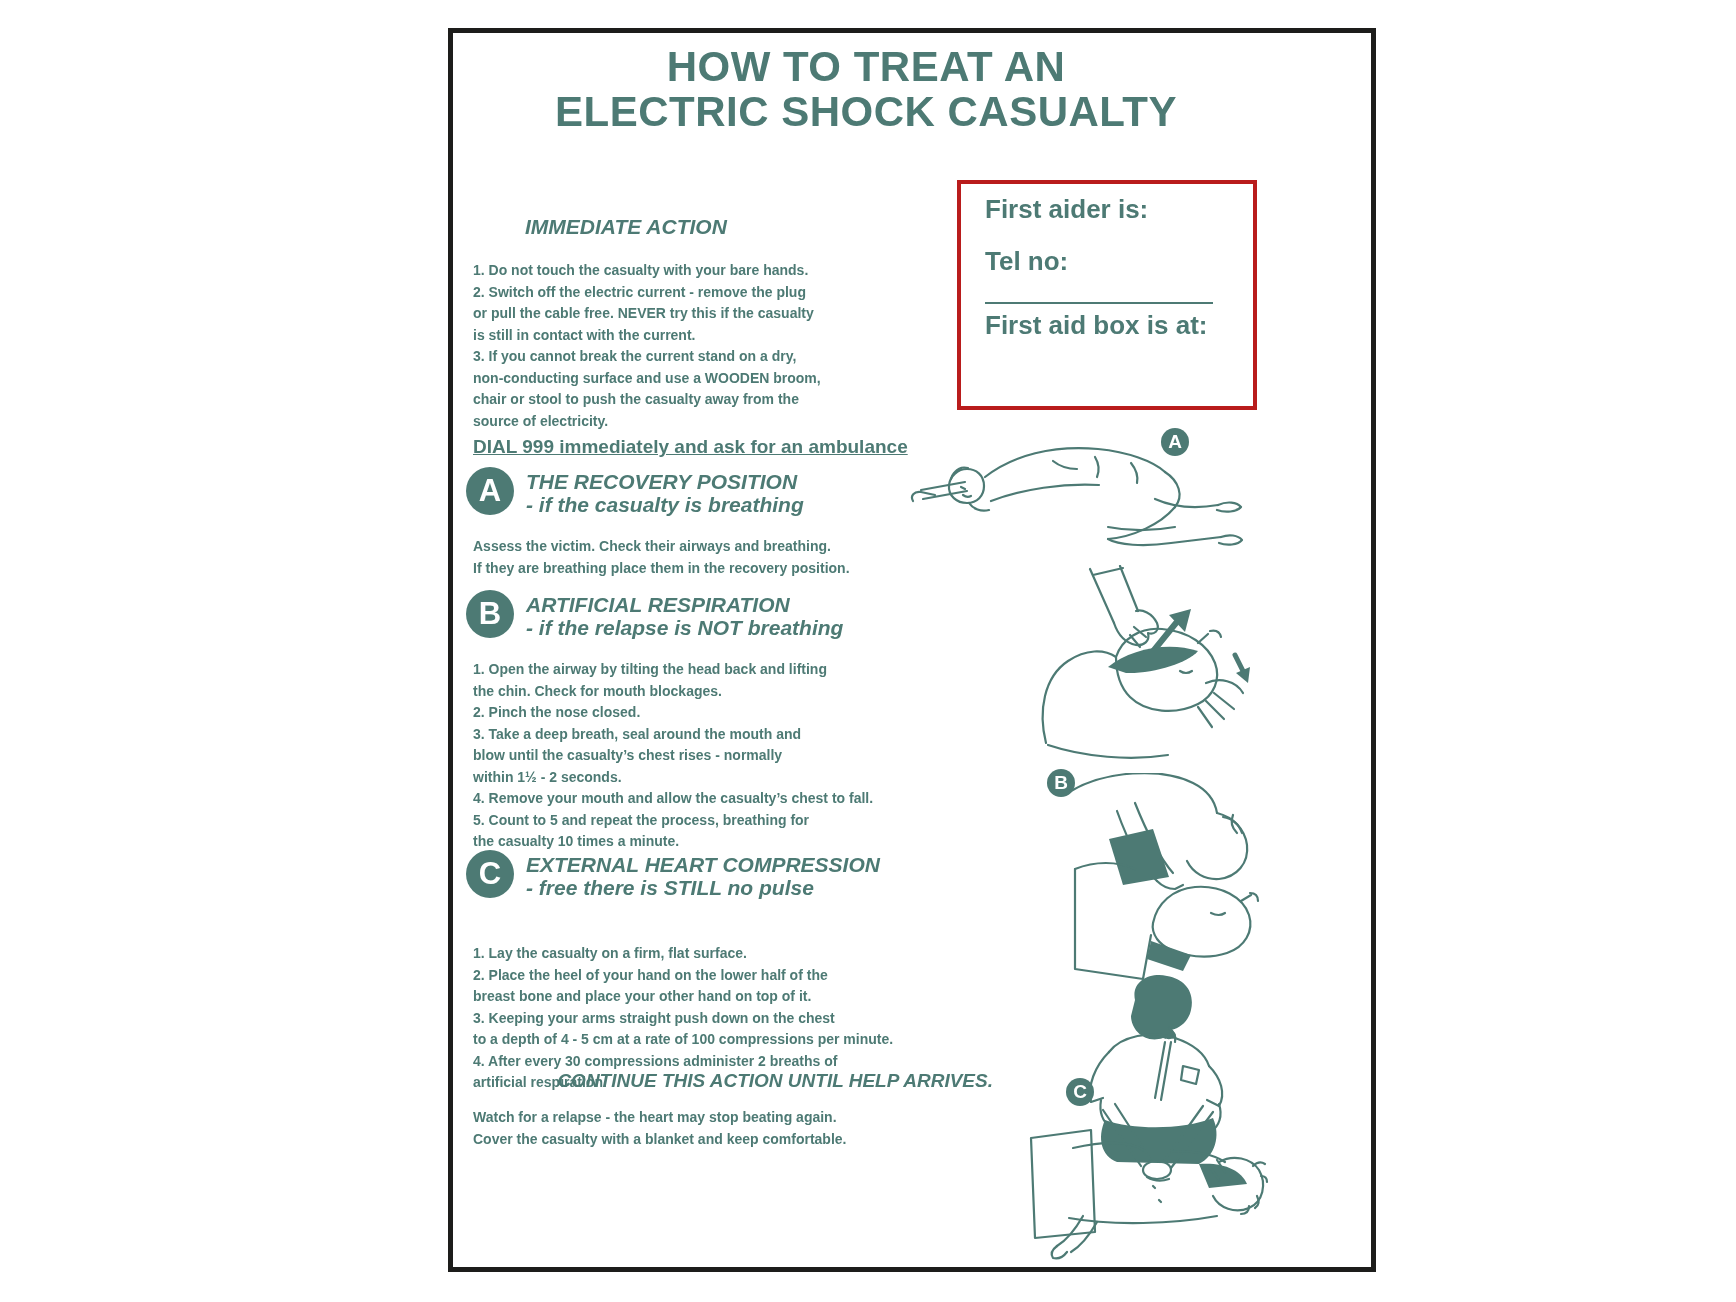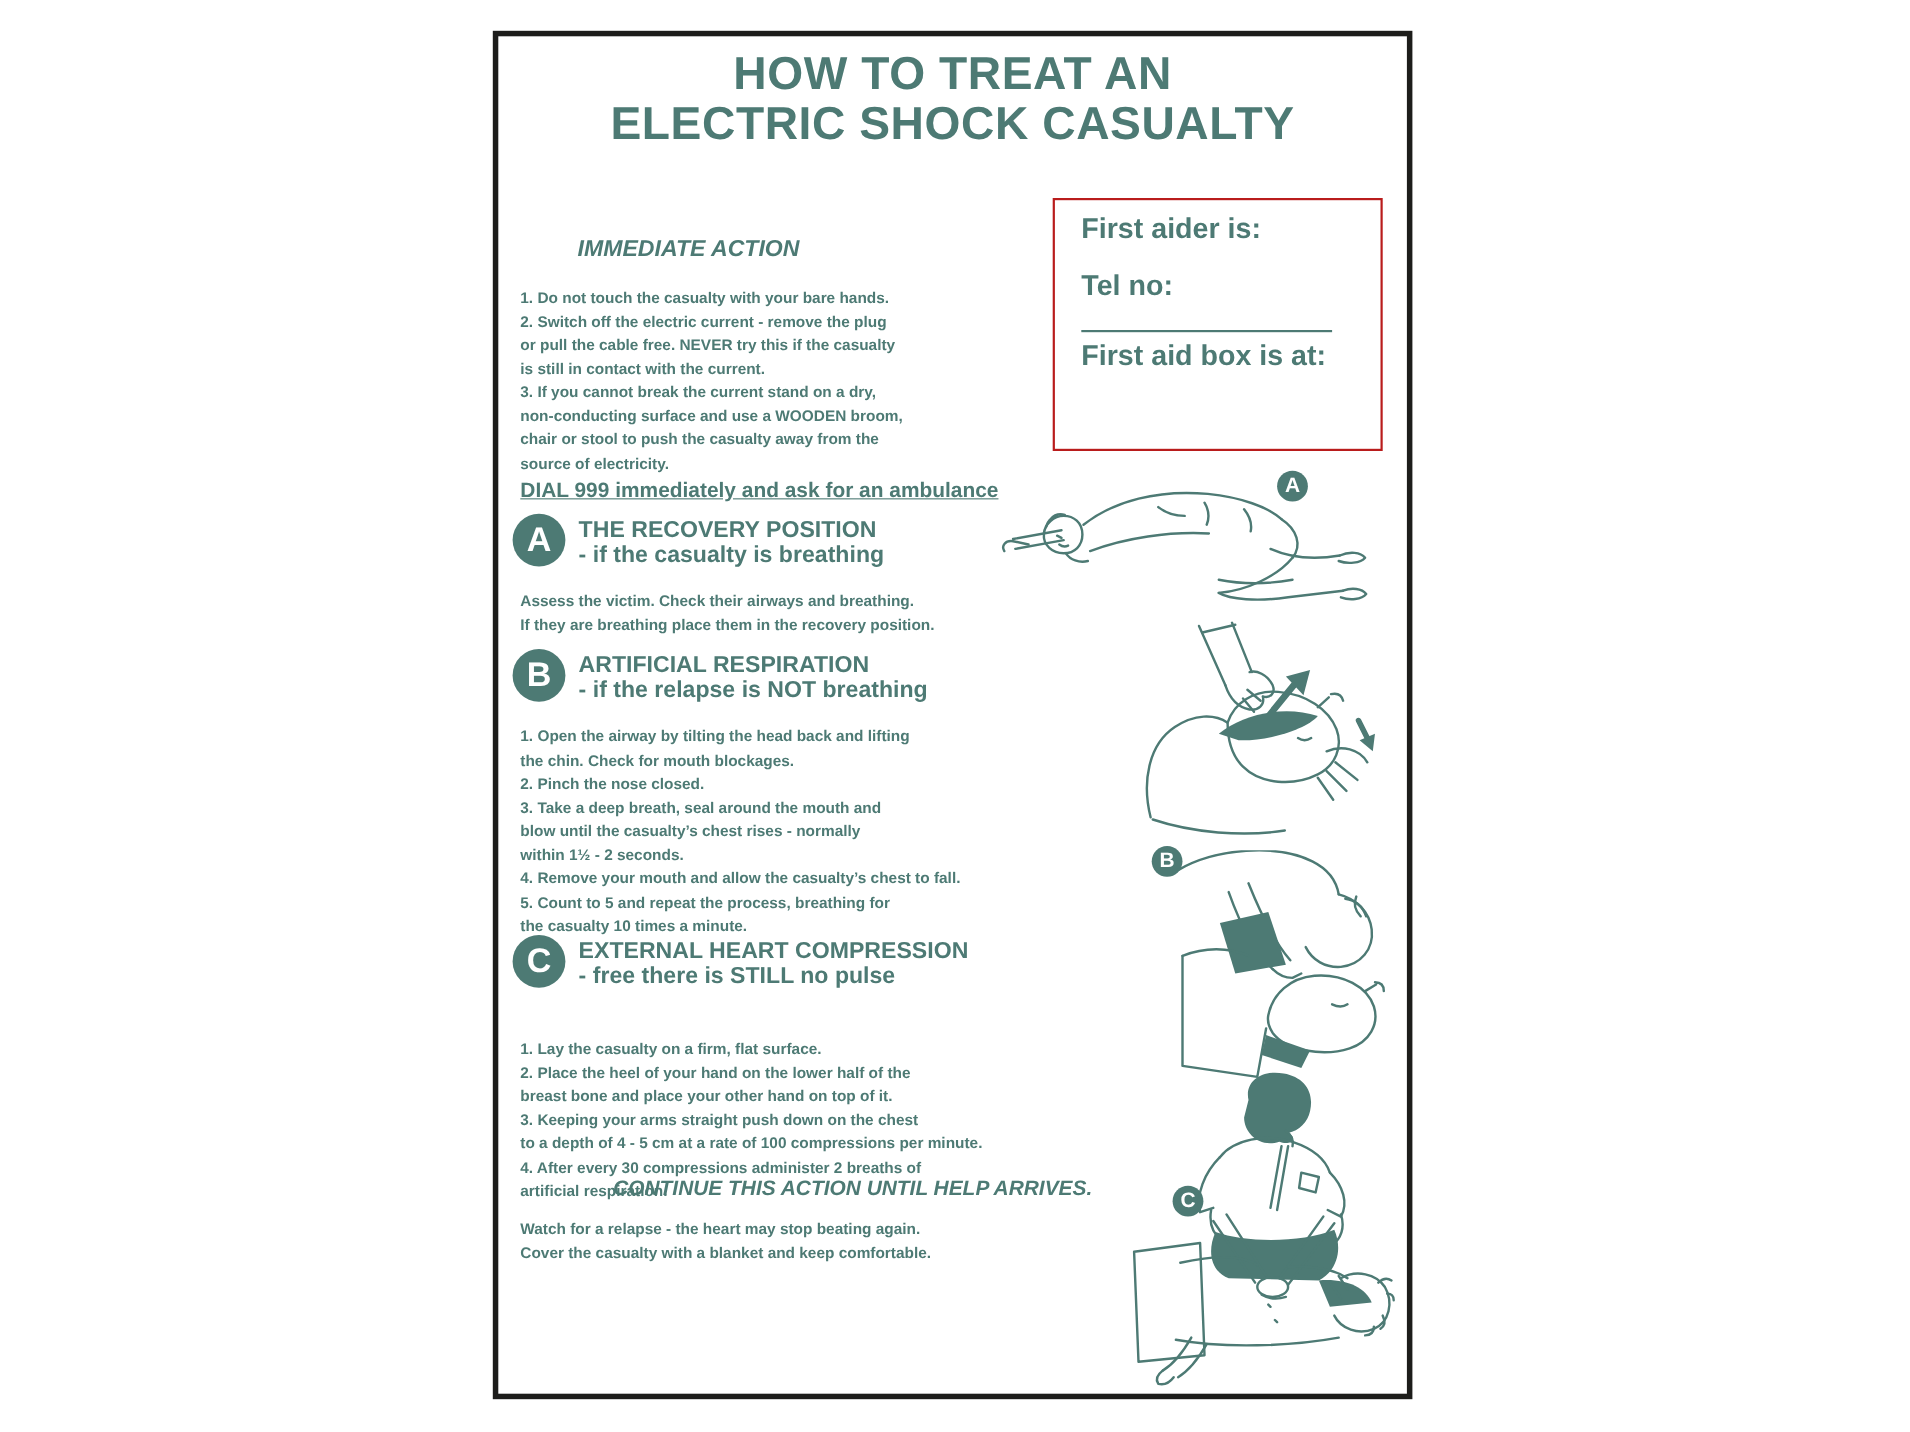--- a/index.html
+++ b/index.html
@@ -1,44 +1,44 @@
 <!DOCTYPE html>
 <html><head>
 <meta charset="utf-8">
 <style>
   html,body{margin:0;padding:0;background:#ffffff;}
   .page{
     position:relative;width:1736px;height:1302px;background:#ffffff;overflow:hidden;
     font-family:"Liberation Sans", sans-serif;color:#4d7a74;
   }
   .poster{
-    position:absolute;left:448px;top:28px;width:836px;height:1244px;
+    position:absolute;left:448px;top:28px;width:928px;height:1244px;
     background:#ffffff;border:5px solid #1d1d1b;box-sizing:border-box;
   }
   .abs{position:absolute;}
   .title-block{left:0;top:12px;width:826px;text-align:center;font-weight:700;line-height:1.07;}
   .t12{font-size:42px;letter-spacing:0.5px;}
   .t3{font-size:34px;}
   .ia-heading{left:72px;top:182px;font-size:21px;font-weight:700;font-style:italic;}
   .body{font-size:14px;font-weight:700;line-height:21.5px;white-space:pre-line;}
   .ia-body{left:20px;top:227px;width:560px;}
   .dial{left:20px;top:403px;font-size:19px;font-weight:700;text-decoration:underline;}
   .sec-badge{
     width:48px;height:48px;border-radius:50%;background:#4d7a74;color:#ffffff;
     display:flex;align-items:center;justify-content:center;
     font-size:31px;font-weight:700;
   }
-  .sec-head{font-size:21px;font-weight:700;line-height:23px;}
+  .sec-head{font-size:21px;font-weight:700;font-style:italic;line-height:23px;}
   .fig-badge{
     width:28px;height:28px;border-radius:50%;background:#4d7a74;color:#ffffff;
     display:flex;align-items:center;justify-content:center;
     font-size:19px;font-weight:700;
   }
   .aider-box{
-    left:504px;top:147px;width:300px;height:230px;border:2px solid #b91c1c;box-sizing:border-box;
+    left:504px;top:147px;width:300px;height:230px;border:4px solid #b91c1c;box-sizing:border-box;
     font-size:26px;font-weight:700;
   }
   .aider-box .lbl{position:absolute;left:24px;}
   .aider-rule{position:absolute;left:24px;top:118px;width:228px;border-top:2px solid #4d7a74;}
   .continue{left:20px;top:1037px;width:520px;text-align:right;font-size:19px;font-weight:700;font-style:italic;}
   .watch{left:20px;top:1074px;width:560px;}
   svg{display:block;}
 </style>
 </head>
 <body>

